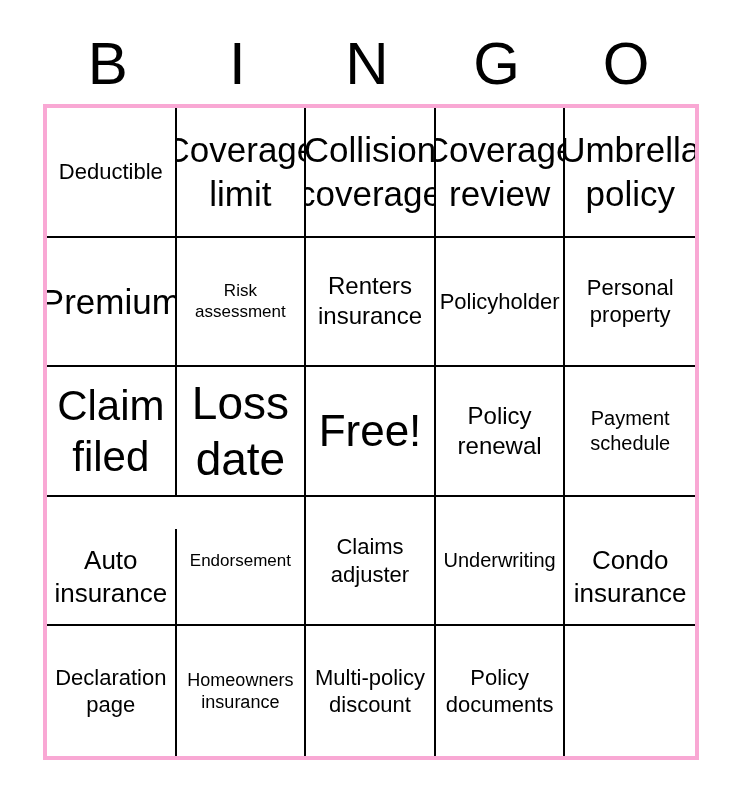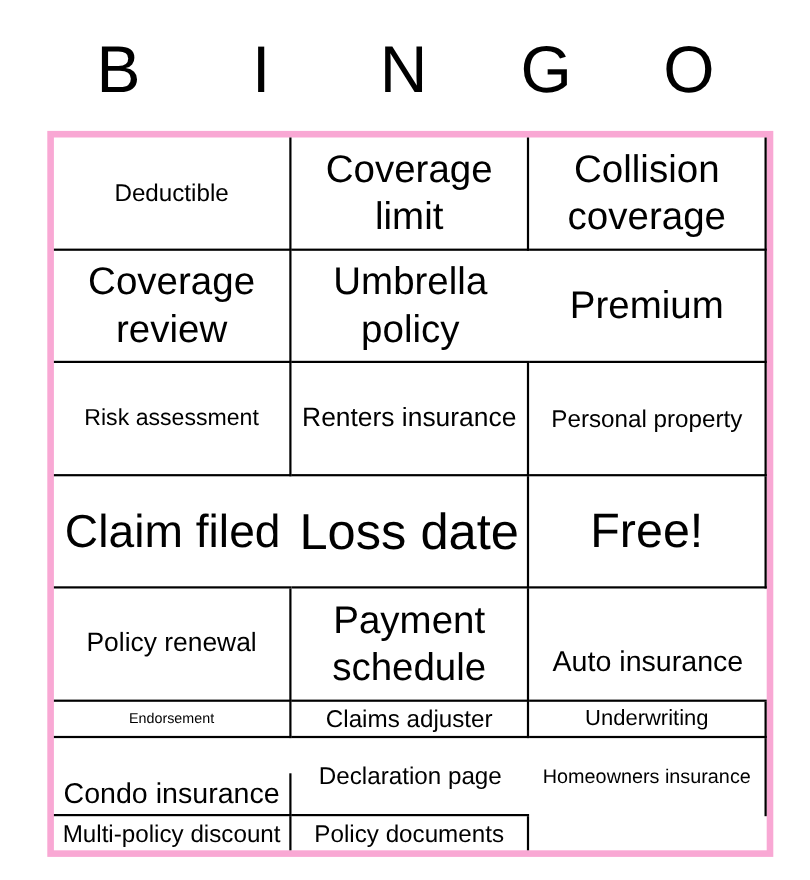--- a/index.html
+++ b/index.html
@@ -29,27 +29,27 @@
     align-items: center;
     justify-content: center;
     font-size: 60px;
     line-height: 68px;
     font-weight: 400;
     color: #000000;
   }
   .bingo-card {
     position: absolute;
     left: 43px;
-    top: 119px;
+    top: 104px;
     width: 648px;
     height: 648px;
-    border: 6px solid #f9a8d4;
+    border: 4px solid #f9a8d4;
     box-sizing: content-box;
     display: grid;
-    grid-template-columns: repeat(3, 1fr);
+    grid-template-columns: repeat(5, 1fr);
     grid-template-rows: repeat(5, 1fr);
     background: #ffffff;
   }
   .cell {
     border-right: 2px solid #000000;
     border-bottom: 2px solid #000000;
     display: flex;
     align-items: center;
     justify-content: center;
     text-align: center;
@@ -57,26 +57,26 @@
     line-height: 1.25;
     overflow: hidden;
     box-sizing: border-box;
     cursor: pointer;
     word-break: normal;
   }
   .cell:nth-child(5n) { border-right: none; }
   .cell:nth-child(n+21) { border-bottom: none; }
   .fs16 { font-size: 16px; }
   .fs18 { font-size: 18px; }
-  .fs19 { font-size: 13px; }
+  .fs19 { font-size: 17px; }
   .fs20 { font-size: 20px; }
-  .fs21 { font-size: 21px; }
+  .fs21 { font-size: 17px; }
   .fs22 { font-size: 22px; }
   .fs26 { font-size: 26px; margin-top: 32px; }
-  .fs27 { font-size: 35px; }
+  .fs27 { font-size: 20px; }
   .fs28 { font-size: 35px; }
   .fs29 { font-size: 24px; }
   .fs30 { font-size: 22px; }
   .fs42 { font-size: 42px; line-height: 1.22; }
   .fs44 { font-size: 44px; line-height: 1.22; }
   .fs46 { font-size: 46px; line-height: 1.22; }
 </style>
 </head>
 <body>
 
@@ -91,20 +91,21 @@
 <div class="bingo-card">
   <div class="cell fs22">Deductible</div>
   <div class="cell fs28">Coverage limit</div>
   <div class="cell fs28">Collision coverage</div>
   <div class="cell fs28">Coverage review</div>
   <div class="cell fs28">Umbrella policy</div>
 
   <div class="cell fs28">Premium</div>
   <div class="cell fs21">Risk assessment</div>
   <div class="cell fs29">Renters insurance</div>
+  <div class="cell fs22">Policyholder</div>
   <div class="cell fs30">Personal property</div>
 
   <div class="cell fs42">Claim filed</div>
   <div class="cell fs46">Loss date</div>
   <div class="cell fs44">Free!</div>
   <div class="cell fs29">Policy renewal</div>
 
   <div class="cell fs27">Payment schedule</div>
   <div class="cell fs26">Auto insurance</div>
   <div class="cell fs19">Endorsement</div>

